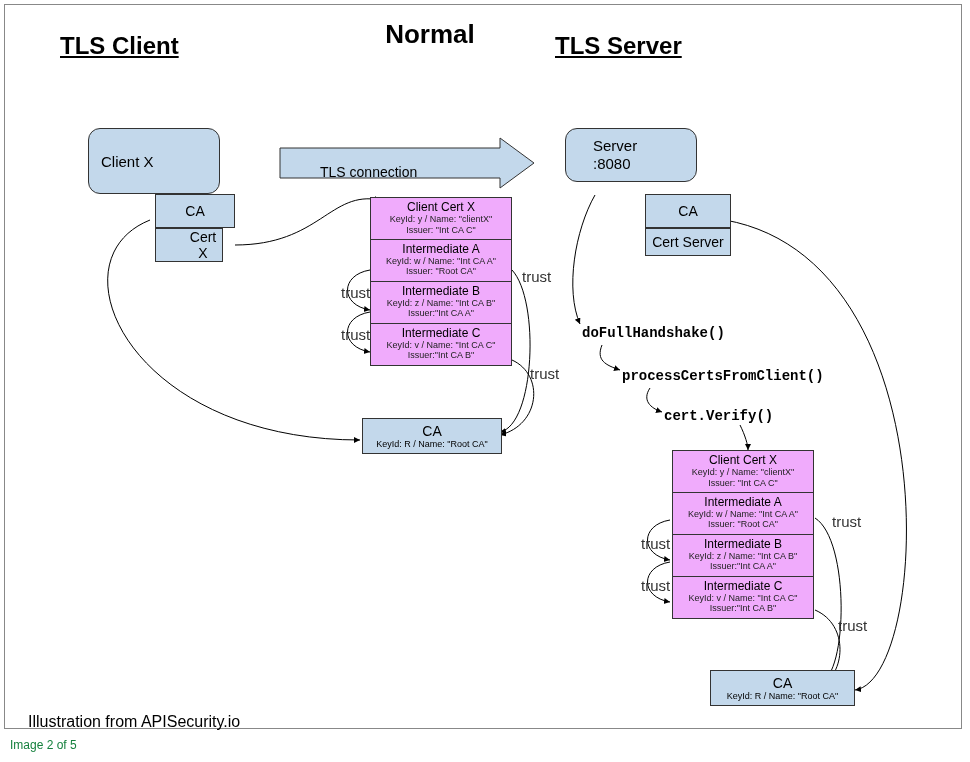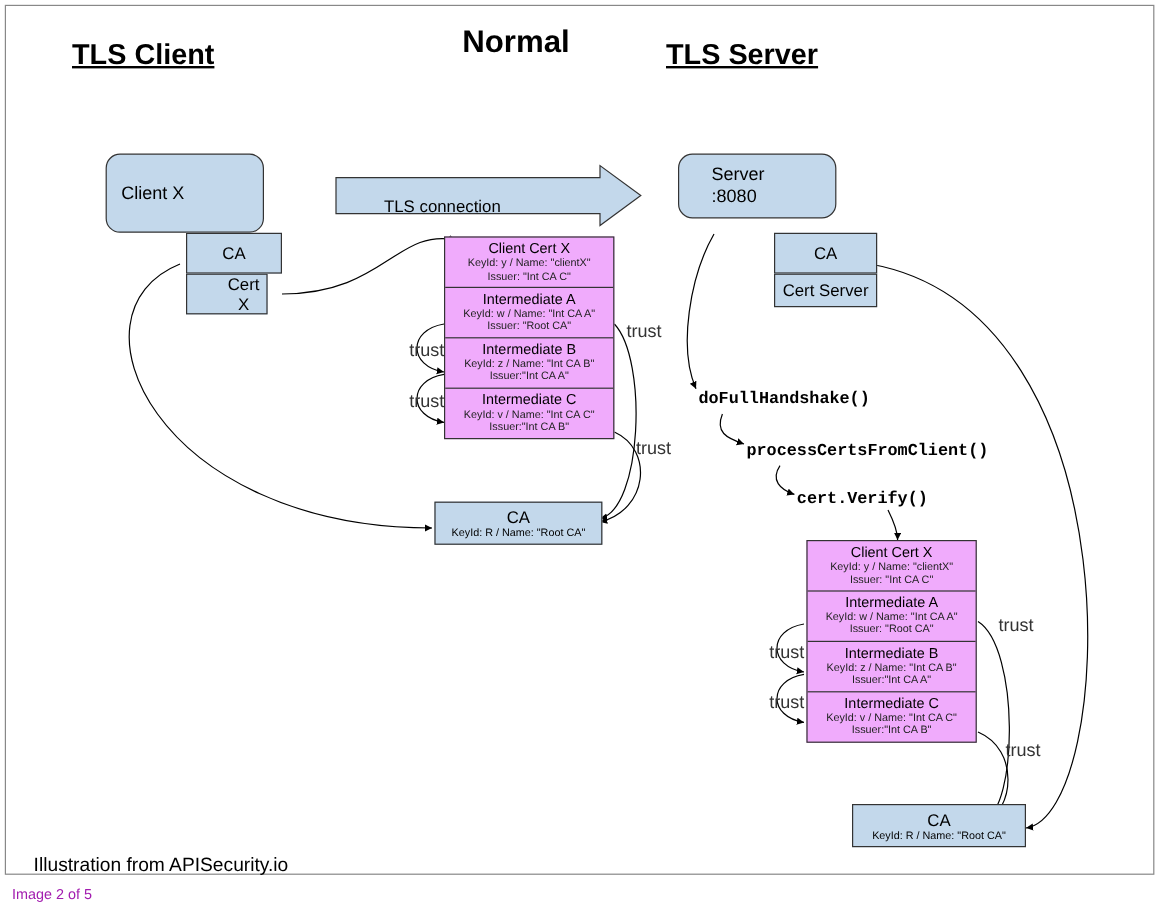--- a/index.html
+++ b/index.html
@@ -65,21 +65,21 @@
   .ca-box .t { font-size: 14px; }
   .ca-box .s { font-size: 9px; }
   .mono {
     position: absolute;
     font-family: "Courier New", monospace;
     font-weight: bold;
     font-size: 14px;
   }
   .tiny { position: absolute; font-size: 15px; color: #333; }
   .attrib { position: absolute; font-size: 16px; }
-  .footer { position: absolute; font-size: 12px; color: #a21caf; }
+  .footer { position: absolute; font-size: 12px; color: #15803d; }
   svg.edges { position: absolute; left:0; top:0; width: 970px; height: 762px; pointer-events: none; }
 </style>
 </head>
 <body>
 
 <div class="frame"></div>
 
 <div class="hdr" style="left:60px; top:32px;">TLS Client</div>
 <div class="title-main" style="left:300px; top:20px; width:260px;">
   <span>Normal</span><br>

